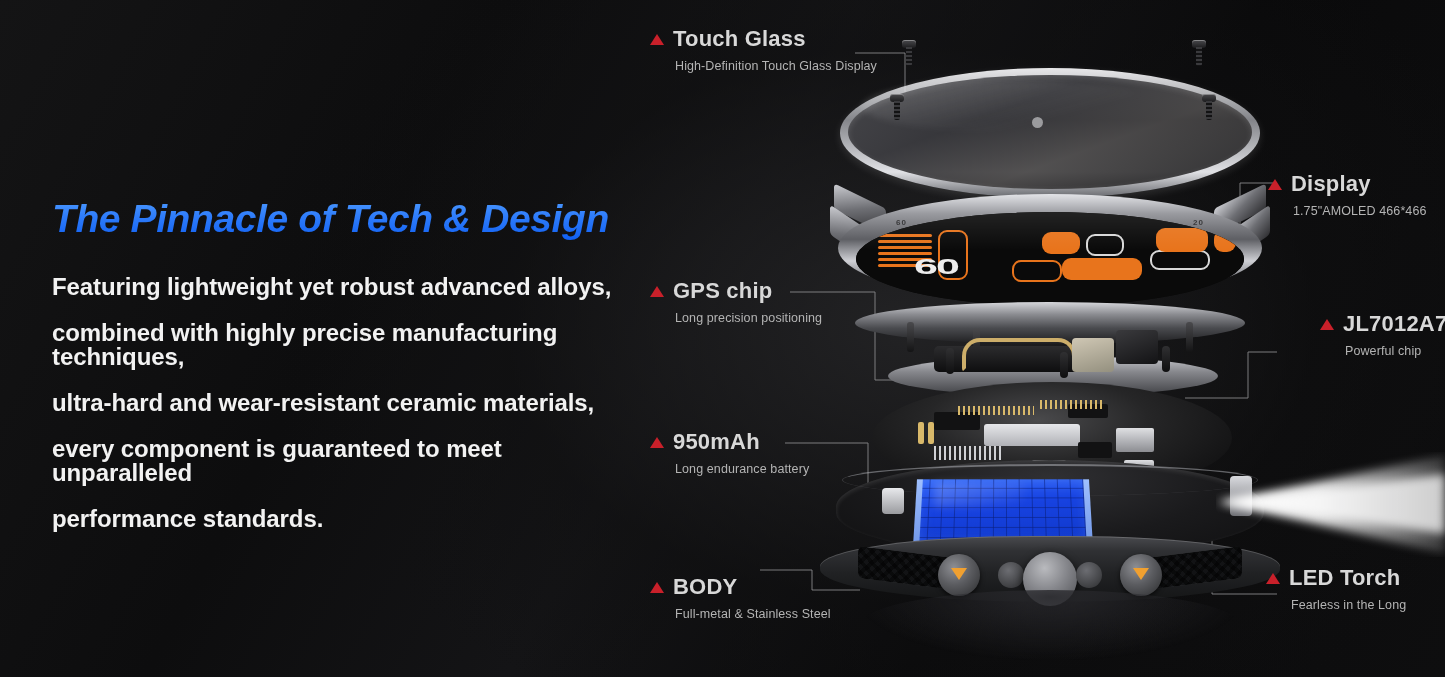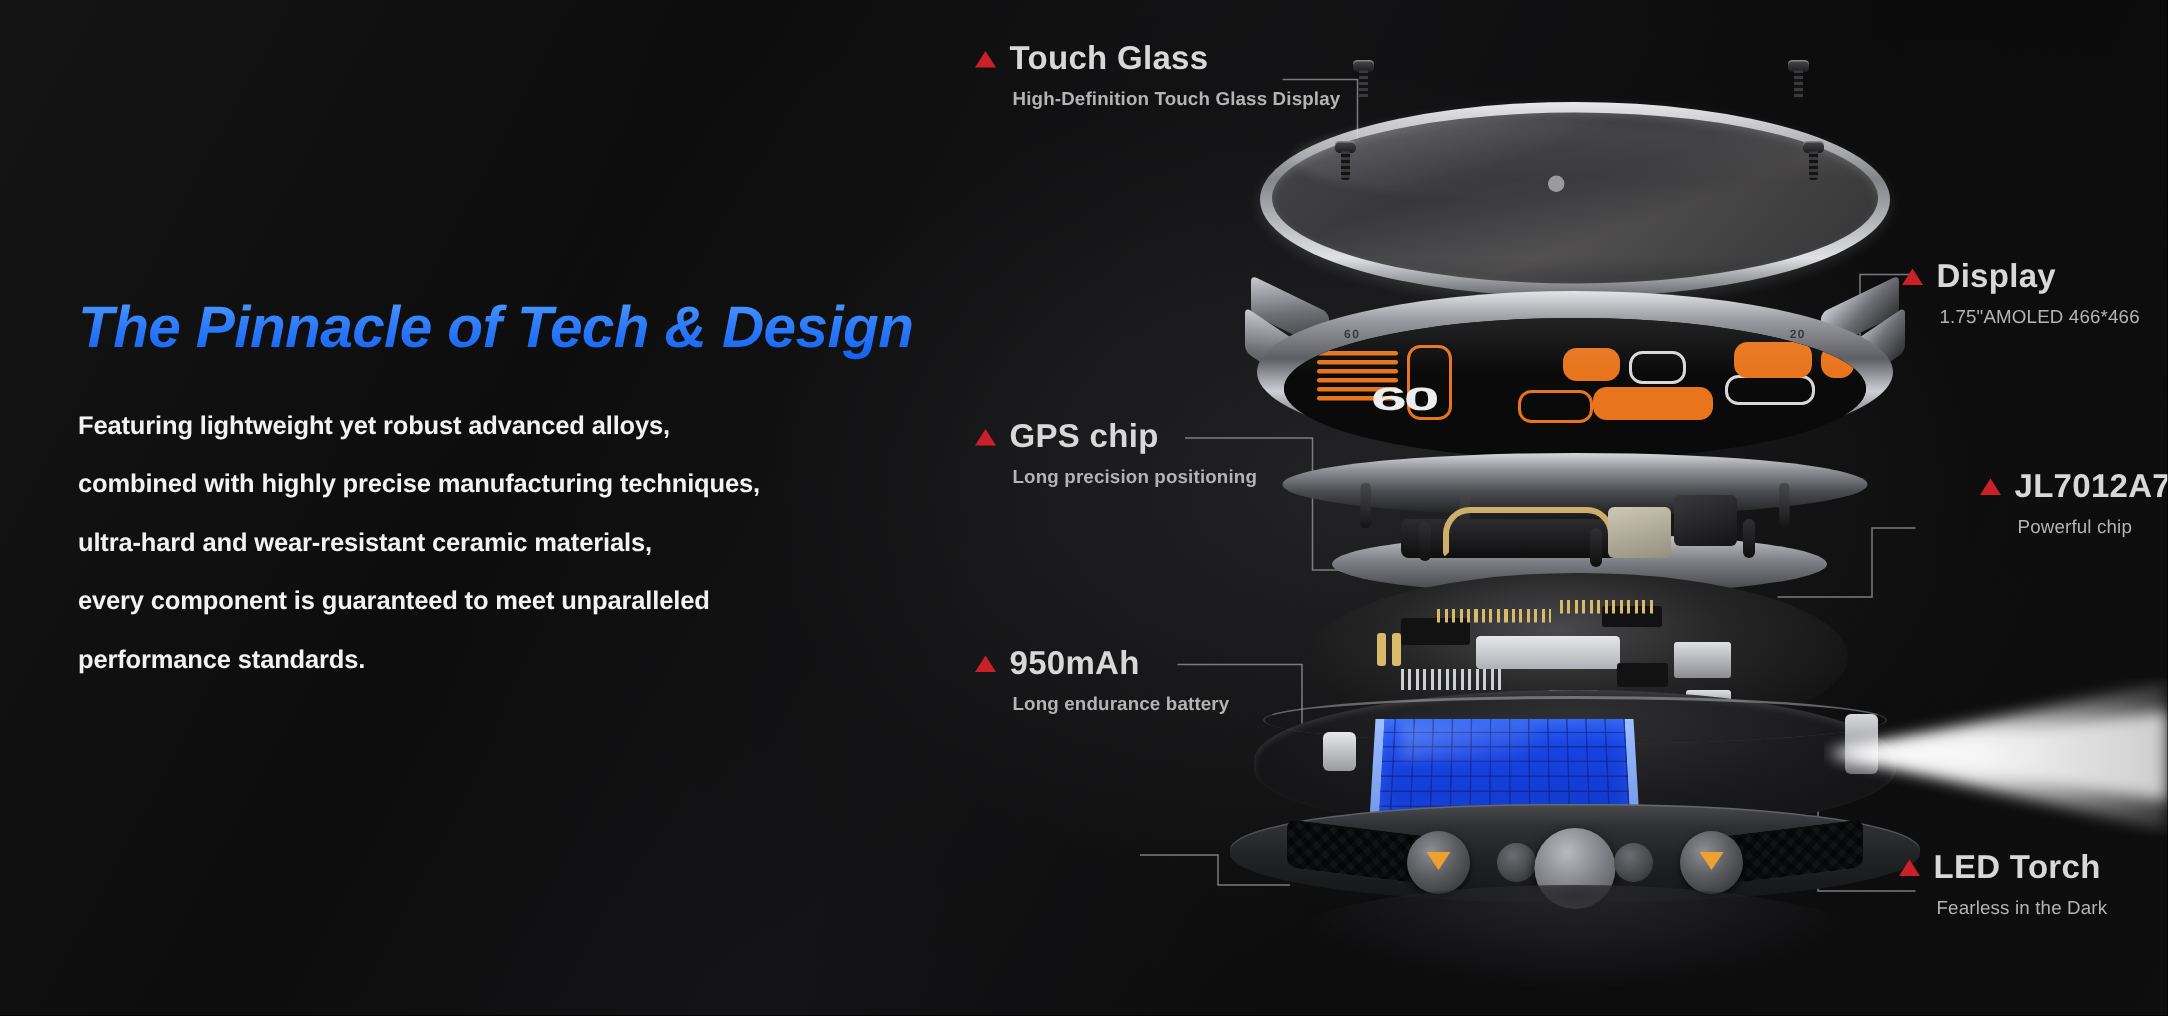--- a/index.html
+++ b/index.html
@@ -35,21 +35,21 @@
     line-height: 1.1;
     margin: 0 0 34px 0;
     background: linear-gradient(180deg, #4e9cff 0%, #2f7dfb 42%, #0f5ff2 100%);
     -webkit-background-clip: text;
     background-clip: text;
     color: transparent;
     -webkit-text-fill-color: transparent;
     white-space: nowrap;
   }
   .body-line {
-    font-size: 17px;
+    font-size: 24px;
     font-weight: bold;
     color: #f2f2f2;
     line-height: 1;
     margin-bottom: 22px;
     letter-spacing: -0.1px;
   }
 
   
   .callout { position: absolute; }
   .callout .ctitle {
@@ -72,21 +72,21 @@
     letter-spacing: 0.2px;
     line-height: 1;
   }
   .csub {
     font-size: 12.5px;
     color: #b4b4b4;
     margin-top: 9px;
     white-space: nowrap;
     letter-spacing: 0.1px;
   }
-  .callout.left-align .csub { margin-left: 25px; font-weight: bold; }
+  .callout.left-align .csub { margin-left: 25px; }
   .callout.right-align .csub { margin-left: 25px; }
 
   
   #leaders {
     position: absolute;
     left: 0; top: 0;
     width: 1445px; height: 677px;
     pointer-events: none;
   }
 
@@ -609,22 +609,29 @@
   </div>
 
   <div class="callout left-align" style="left:650px; top:431px;">
     <div class="ctitle">
       <span class="tri"></span>
       <span class="ctitle-text">950mAh</span>
     </div>
     <div class="csub">Long endurance battery</div>
   </div>
 
+  <div class="callout left-align" style="left:650px; top:576px;">
+    <div class="ctitle">
+      <span class="tri"></span>
+      <span class="ctitle-text">BODY</span>
+    </div>
+    <div class="csub">Full-metal &amp; Stainless Steel</div>
+  </div>
 
   <div class="callout right-align" style="left:1266px; top:567px;">
     <div class="ctitle">
       <span class="tri"></span>
       <span class="ctitle-text">LED Torch</span>
     </div>
-    <div class="csub">Fearless in the Dark</div>
+    <div class="csub">Fearless in the Long</div>
   </div>
 
 </div>
 
 </body></html>

